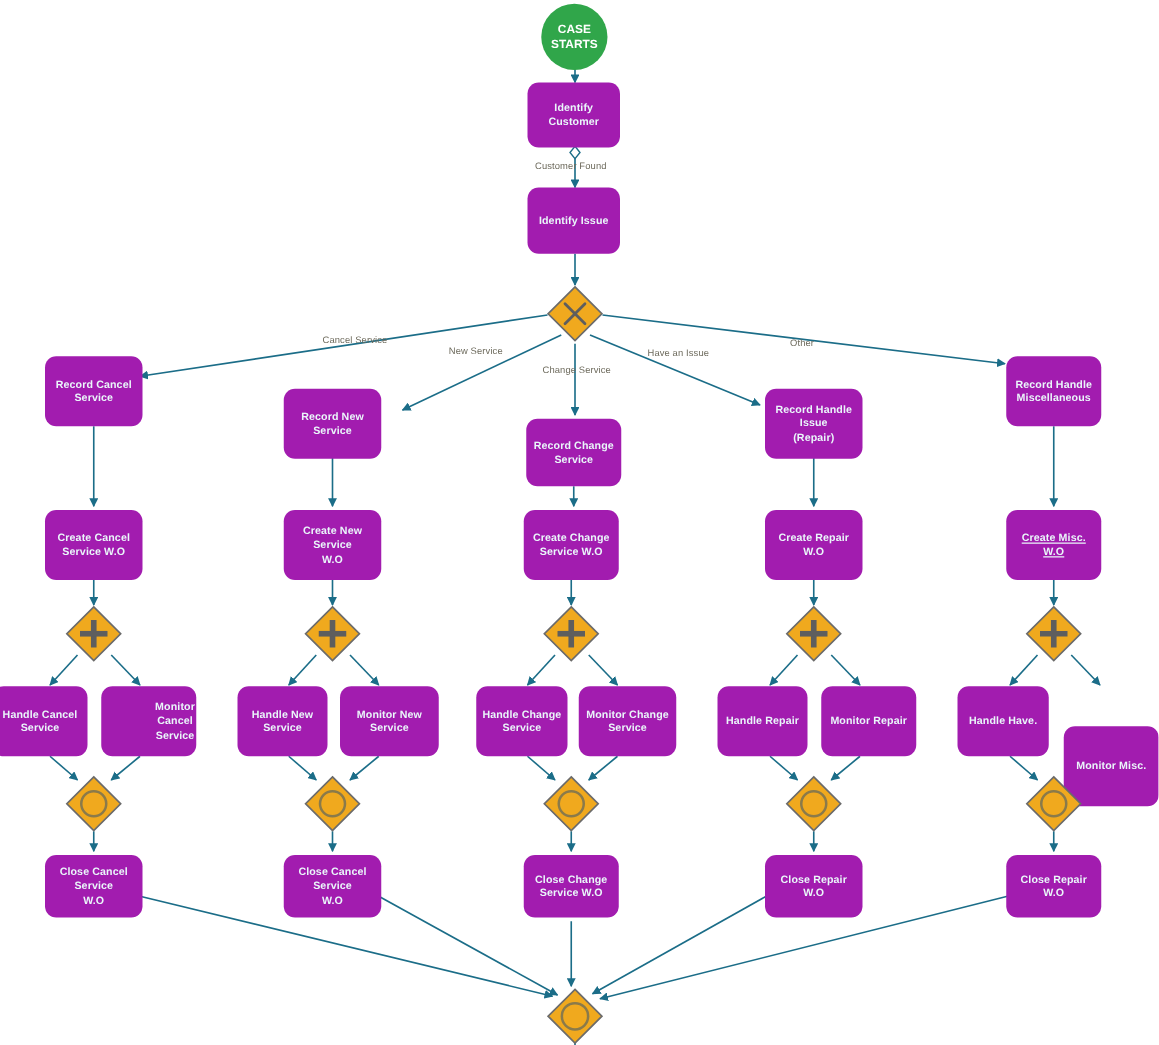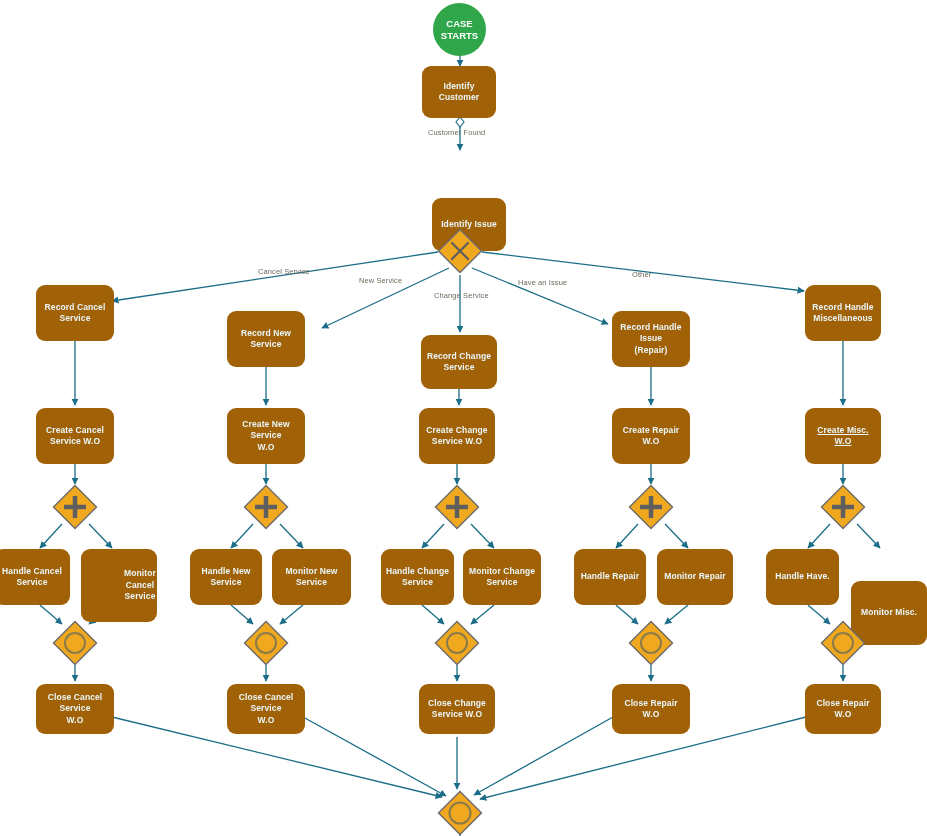--- a/index.html
+++ b/index.html
@@ -25,21 +25,21 @@
     width: 927px;
     height: 836px;
     pointer-events: none;
   }
   .node {
     position: absolute;
     box-sizing: border-box;
   }
   
   .task {
-    background: #a16207;
+    background: #a21caf;
     border-radius: 9px;
     color: #eaf6fa;
     display: flex;
     align-items: center;
     justify-content: center;
     text-align: center;
     font-size: 8.5px;
     font-weight: bold;
     line-height: 1.35;
     letter-spacing: 0.1px;
@@ -152,21 +152,21 @@
 
   <div class="node start-event" style="left:433px; top:3px; width:53px; height:53px;">
     <span style="white-space:pre-line;">CASE
 STARTS</span>
   </div>
 
   <div class="node task" style="left:422px; top:66px; width:74px; height:52px;">
     <span>Identify Customer</span>
   </div>
 
-  <div class="node task" style="left:432px; top:150px; width:74px; height:53px;margin-top:48px;">
+  <div class="node task" style="left:422px; top:150px; width:74px; height:53px;">
     <span>Identify Issue</span>
   </div>
 
   <div class="node task" style="left:36px; top:285px; width:78px; height:56px;">
     <span>Record Cancel
 Service</span>
   </div>
 
   <div class="node task" style="left:227px; top:311px; width:78px; height:56px;">
     <span>Record New Service</span>
@@ -208,21 +208,21 @@
 
   <div class="node task" style="left:805px; top:408px; width:76px; height:56px;text-decoration:underline;">
     <span>Create Misc. W.O</span>
   </div>
 
   <div class="node task" style="left:-6px; top:549px; width:76px; height:56px;">
     <span>Handle Cancel
 Service</span>
   </div>
 
-  <div class="node task" style="left:81px; top:549px; width:76px; height:73px;padding-left:46px;">
+  <div class="node task" style="left:81px; top:549px; width:76px; height:56px;padding-left:46px;">
     <span>Monitor Cancel
 Service</span>
   </div>
 
   <div class="node task" style="left:190px; top:549px; width:72px; height:56px;">
     <span>Handle New Service</span>
   </div>
 
   <div class="node task" style="left:272px; top:549px; width:79px; height:56px;">
     <span>Monitor New Service</span>

